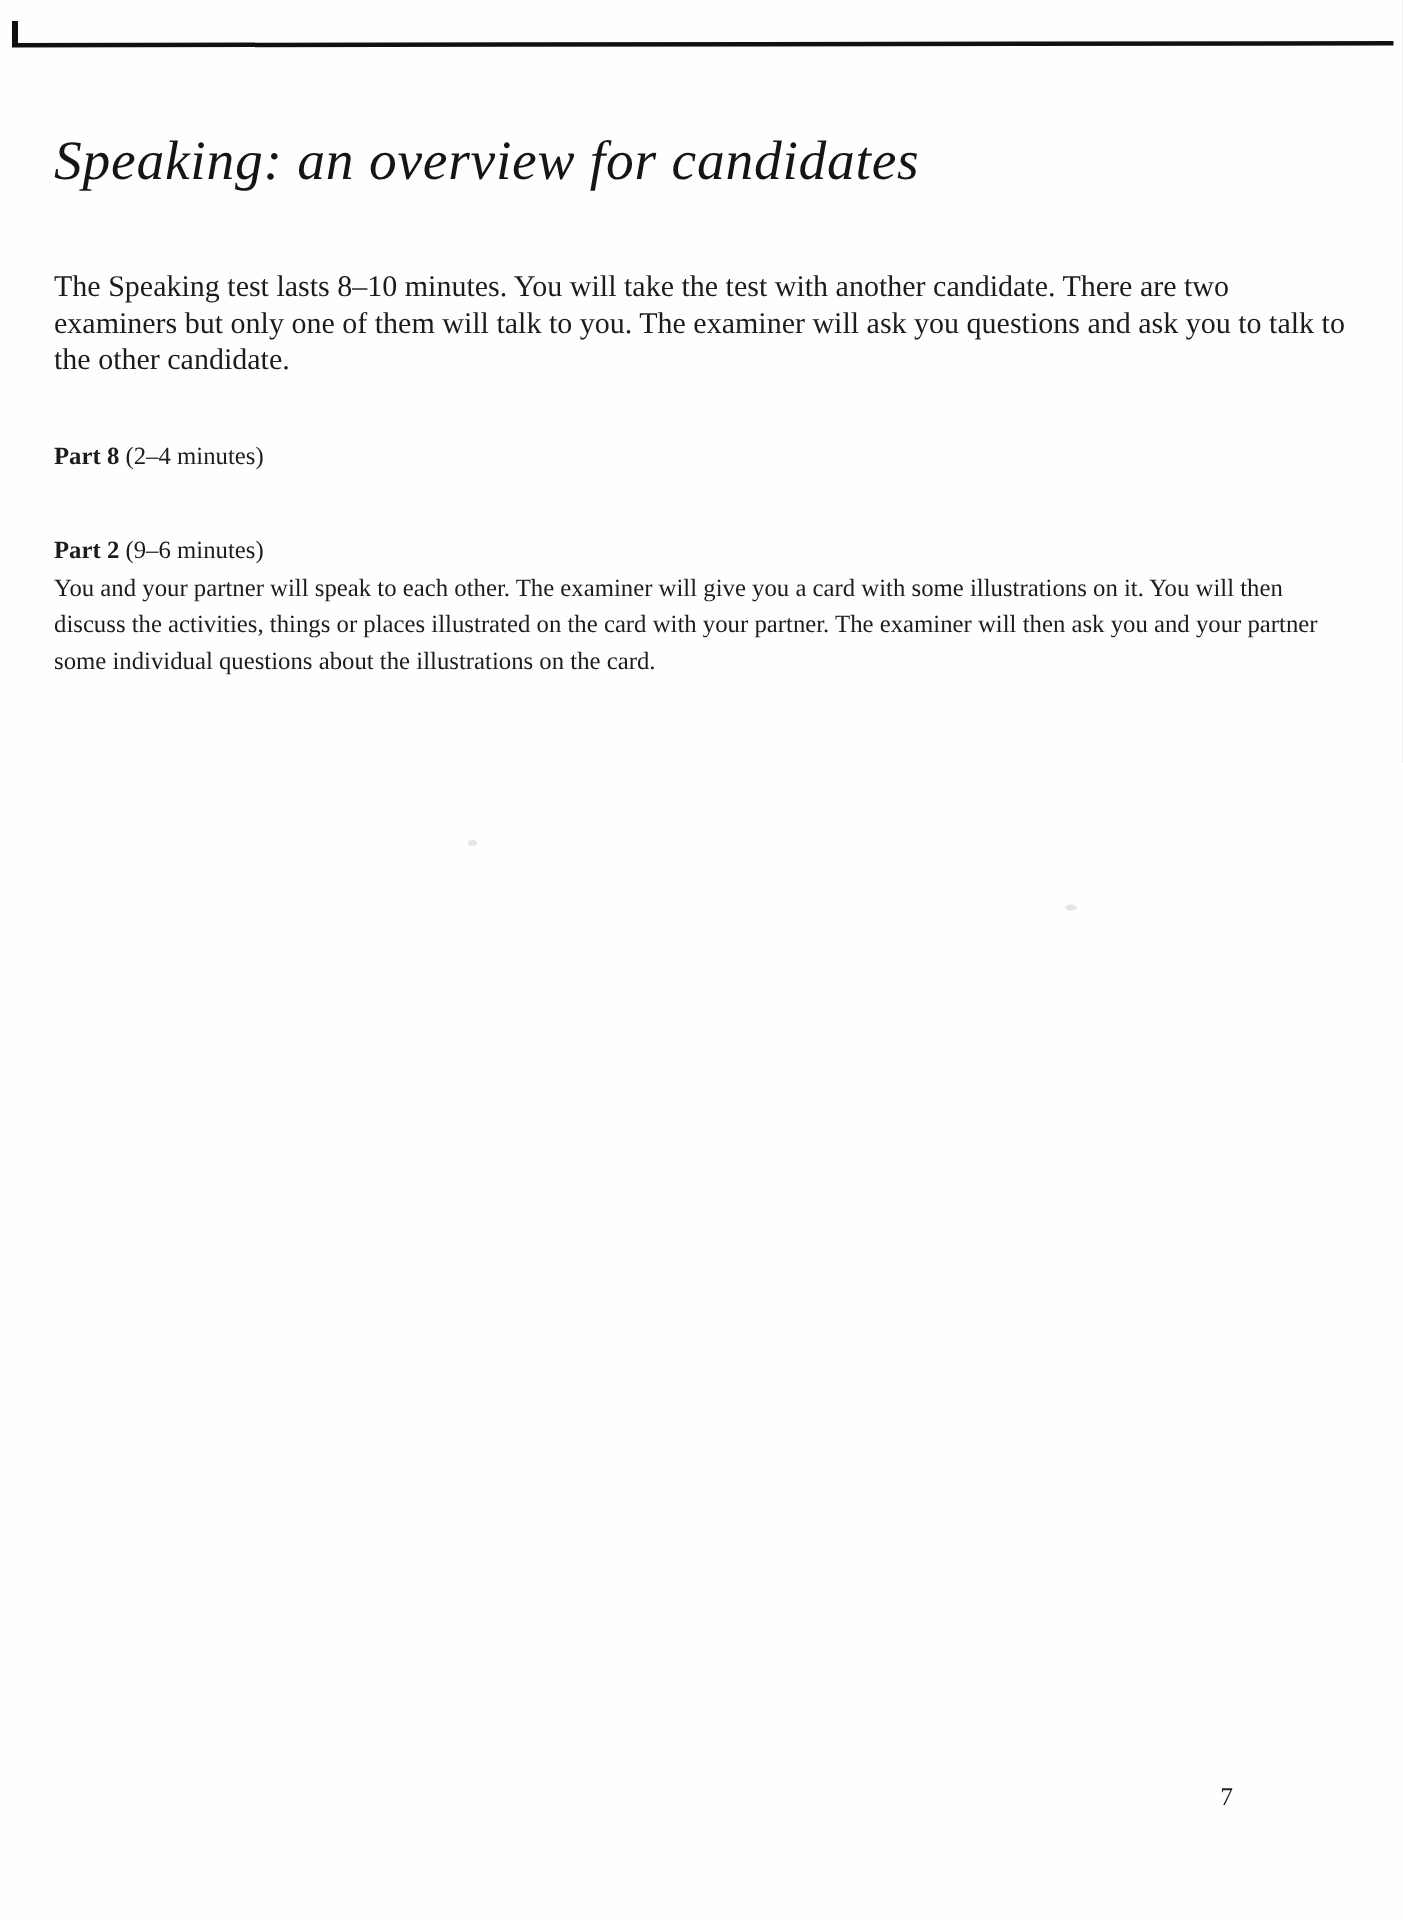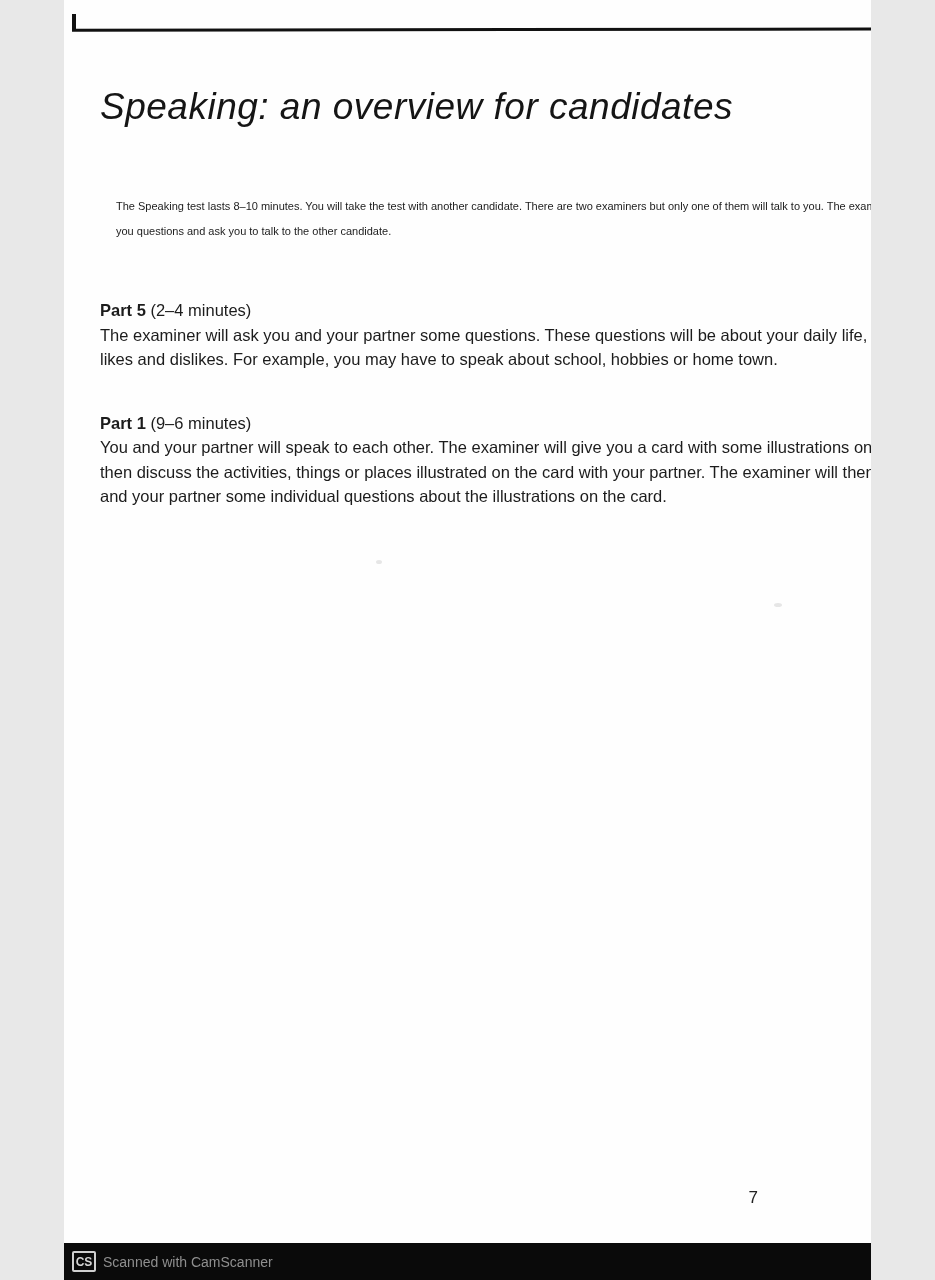--- a/index.html
+++ b/index.html
@@ -2,25 +2,25 @@
 <html><head>
 <meta charset="utf-8">
 <style>
   html, body {
     margin: 0;
     padding: 0;
     background: #e8e8e8;
   }
   .sheet {
     position: relative;
-    width: 807px;
+    width: 935px;
     height: 1280px;
     margin: 0 auto;
     background: #fefefe;
-    font-family: Liberation Sans, sans-serif;
+    font-family: Liberation Serif, serif;
     color: #1c1c1c;
     overflow: hidden;
   }
   .scan-top-line {
     position: absolute;
     top: 28px;
     left: 8px;
     width: 921px;
     height: 3px;
     background: #111;
@@ -43,23 +43,23 @@
   .doc-title {
     margin: 0;
     padding-top: 86px;
     font-size: 37px;
     font-style: italic;
     font-weight: 500;
     letter-spacing: 0.5px;
     color: #151515;
   }
   .intro {
-    margin: 16px;
+    margin: 0;
     padding-top: 50px;
-    font-size: 11px;
+    font-size: 20px;
     line-height: 24.5px;
   }
   .section {
     padding-top: 0;
   }
   .section-heading {
     margin: 0;
     padding-top: 39px;
     font-size: 16.5px;
     line-height: 24.5px;
@@ -124,34 +124,29 @@
   <div class="scan-top-nub"></div>
   <div class="scan-top-line"></div>
 
   <div class="content">
 
     <h1 class="doc-title">Speaking: an overview for candidates</h1>
 
     <p class="intro">The Speaking test lasts 8–10 minutes. You will take the test with another candidate. There are two examiners but only one of them will talk to you. The examiner will ask you questions and ask you to talk to the other candidate.</p>
 
     <div class="section">
-      <p class="section-heading"><span class="part-label">Part 5</span><span> (2–4 minutes)</span></p>
-      <p class="section-body">The examiner will ask you and your partner some questions. These questions will be about your daily life, interests, likes and dislikes. For example, you may have to speak about school, hobbies or home town.</p>
+      <p class="section-heading"><span class="part-label">Part 8</span><span> (2–4 minutes)</span></p>
     </div>
 
     <div class="section">
-      <p class="section-heading"><span class="part-label">Part 1</span><span> (9–6 minutes)</span></p>
+      <p class="section-heading"><span class="part-label">Part 2</span><span> (9–6 minutes)</span></p>
       <p class="section-body">You and your partner will speak to each other. The examiner will give you a card with some illustrations on it. You will then discuss the activities, things or places illustrated on the card with your partner. The examiner will then ask you and your partner some individual questions about the illustrations on the card.</p>
     </div>
 
   </div>
 
   <div class="smudge" style="left:312px; top:560px; width:6px; height:4px;"></div>
   <div class="smudge" style="left:710px; top:603px; width:8px; height:4px;"></div>
 
   <div class="page-number">7</div>
 
-  <div class="footer-bar">
-    <span class="cs-badge">CS</span>
-    <span class="footer-text">Scanned with CamScanner</span>
-  </div>
 
 </div>
 
 </body></html>

